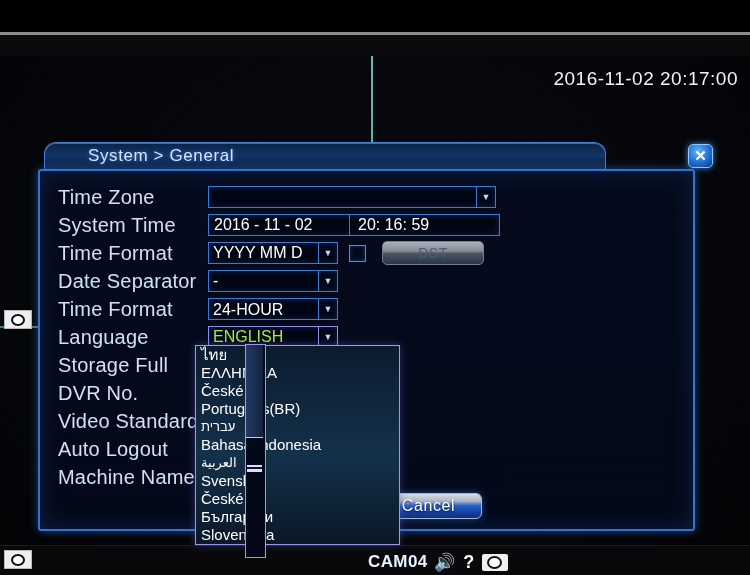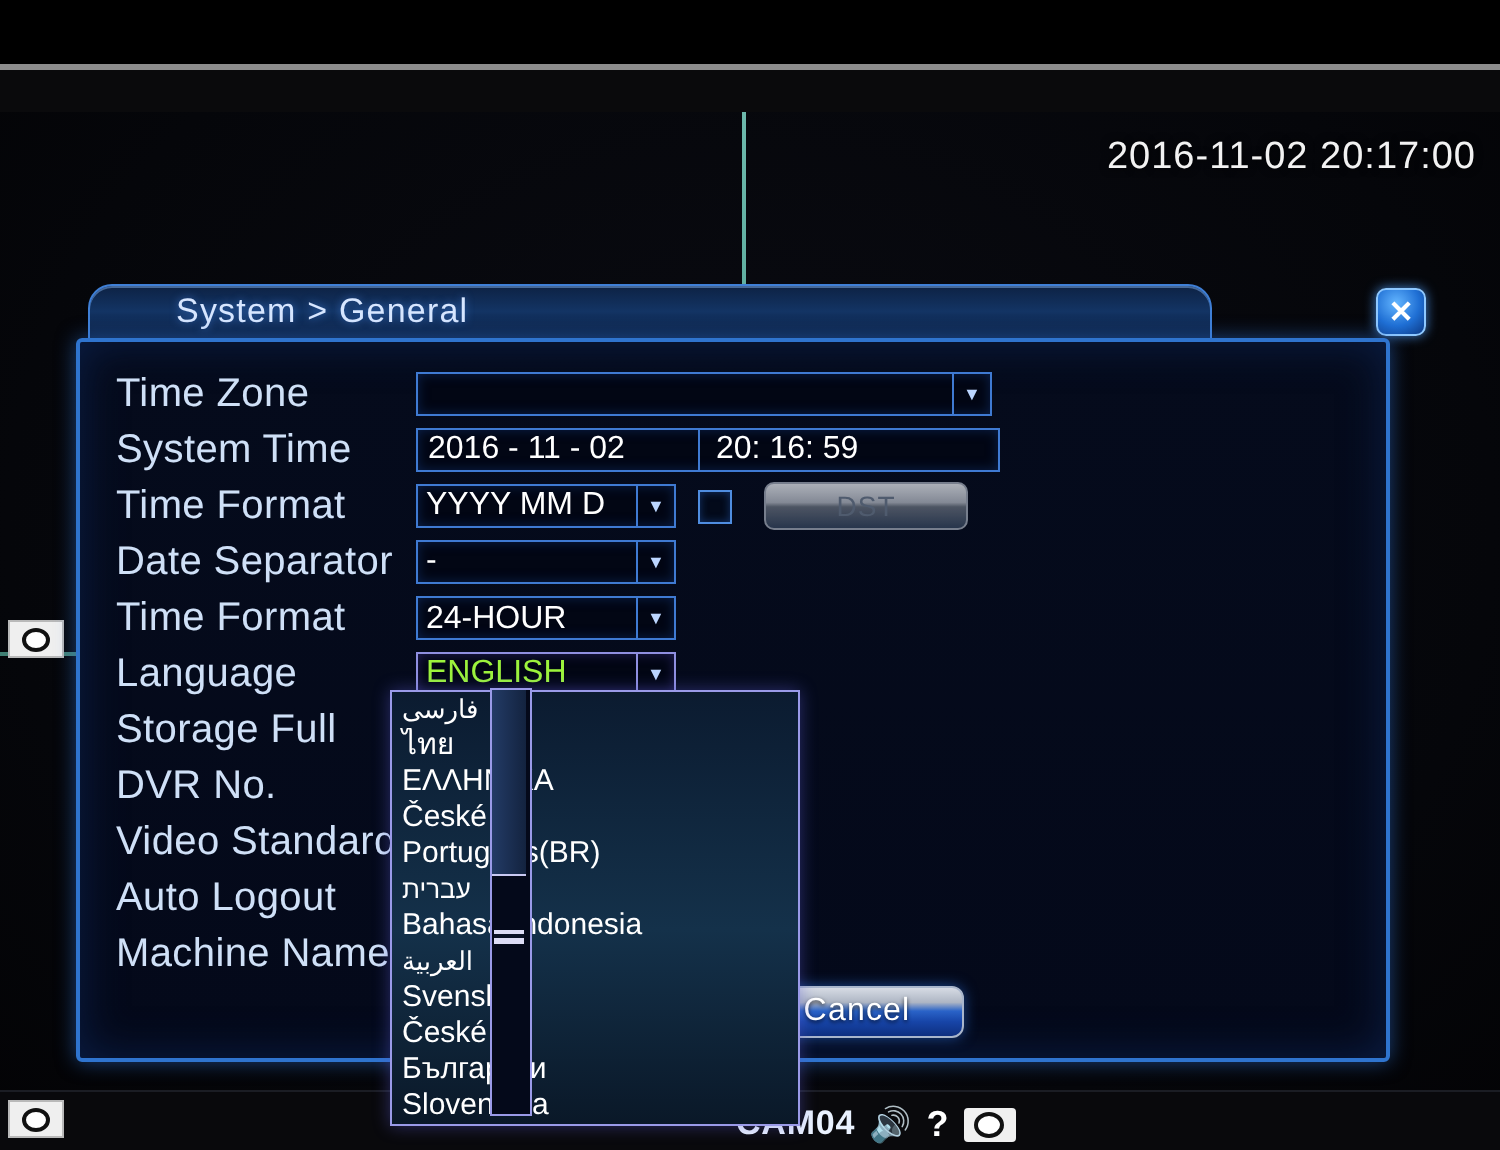--- a/index.html
+++ b/index.html
@@ -418,21 +418,20 @@
         </div>
         <div class="row">
           <div class="lbl">Auto Logout</div>
         </div>
         <div class="row">
           <div class="lbl">Machine Name</div>
         </div>
       </div>
 
       <div class="dropdown" id="dd">
-          <div class="dd-item rtl">فارسی</div>
           <div class="dd-item">ไทย</div>
           <div class="dd-item">ΕΛΛΗΝΙΚΑ</div>
           <div class="dd-item">České</div>
           <div class="dd-item">Português(BR)</div>
           <div class="dd-item rtl">עברית</div>
           <div class="dd-item">Bahasa Indonesia</div>
           <div class="dd-item rtl">العربية</div>
           <div class="dd-item">Svenska</div>
           <div class="dd-item">České</div>
           <div class="dd-item">Български</div>

